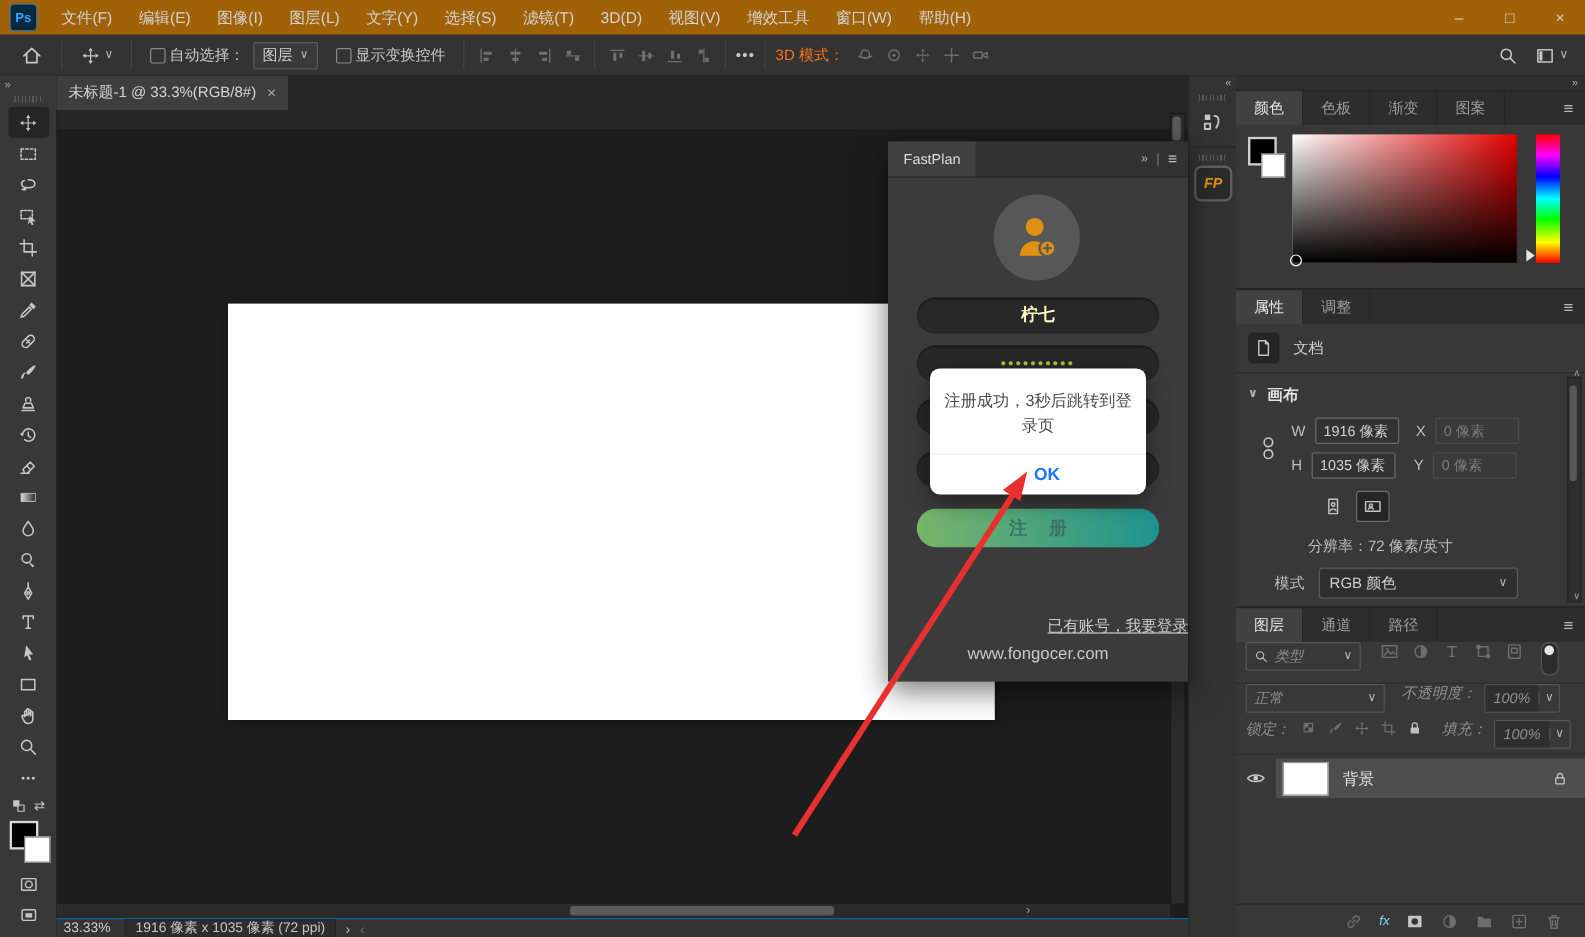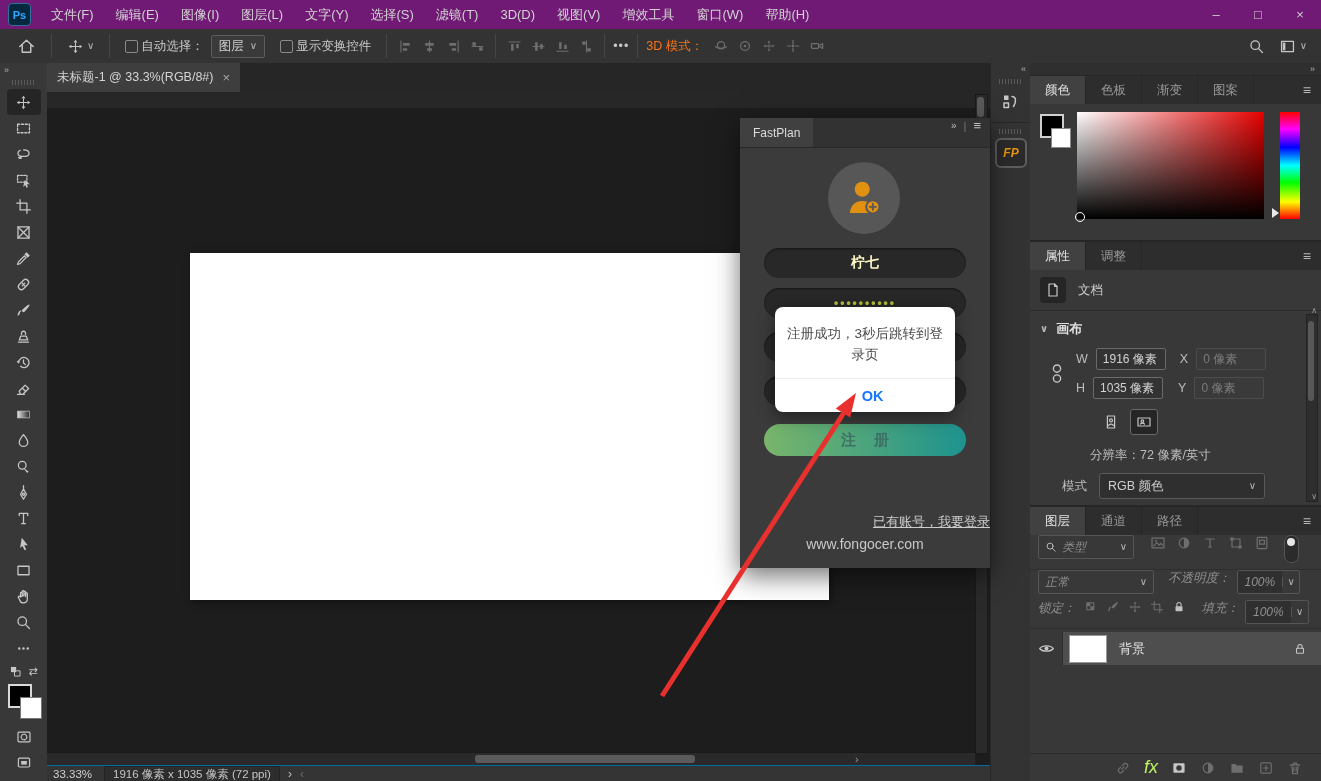--- a/index.html
+++ b/index.html
@@ -6,21 +6,21 @@
   #app{position:relative;width:1321px;height:781px;overflow:hidden;background:#1e1e1e;
        font-family:"Liberation Sans","DejaVu Sans",sans-serif;color:#d6d6d6;font-size:13px;
        -webkit-font-smoothing:antialiased;}
   .abs{position:absolute;}
   .row{display:flex;align-items:center;}
   svg{display:block;}
   .ic{stroke:#c6c6c6;fill:none;stroke-width:1.5;stroke-linecap:round;stroke-linejoin:round;}
   .icf{fill:#c6c6c6;stroke:none;}
   .dim .ic{stroke:#6e6e6e;} .dim .icf{fill:#6e6e6e;}
   
-  .menubar{left:0;top:0;width:1321px;height:29px;background:#701a75;display:flex;align-items:center;border-bottom:1px solid #222;}
+  .menubar{left:0;top:0;width:1321px;height:29px;background:#a16207;display:flex;align-items:center;border-bottom:1px solid #222;}
   .pslogo{width:21px;height:21px;margin:0 9px 0 8px;background:#06293f;border:1px solid #2f6f9b;border-radius:4px;
           color:#31a8ff;font-size:11px;font-weight:bold;display:flex;align-items:center;justify-content:center;}
   .menu-item{padding:0 11px;color:#d2d2d2;font-size:13px;line-height:29px;cursor:default;}
   .wbtns{margin-left:auto;display:flex;}
   .wbtn{width:42px;text-align:center;line-height:29px;color:#cfcfcf;font-size:13px;}
   
   .optionsbar{left:0;top:29px;width:1321px;height:34px;background:#333334;display:flex;align-items:center;border-bottom:1px solid #222;}
   .osep{width:1px;height:24px;background:#454545;margin:0 8px;}
   .obtn{padding:0 7px;display:flex;align-items:center;gap:3px;}
   .checkbox{width:11px;height:11px;border:1px solid #8a8a8a;border-radius:2px;background:transparent;display:inline-block;}
@@ -51,21 +51,21 @@
   .hscroll{position:absolute;left:0px;top:689px;width:928px;height:13px;background:#2a2a2a;border-top:1px solid #1a1a1a;}
   .hthumb{position:absolute;left:428px;top:2px;width:220px;height:8px;background:#5b5b5b;border-radius:3px;}
   .hsarrow{position:absolute;left:808px;top:0px;color:#9a9a9a;font-size:11px;line-height:13px;}
   .statusbar{position:absolute;left:0;top:702px;width:100%;height:16px;background:#343434;border-top:1px solid #0369a1;display:flex;align-items:center;font-size:11.5px;}
   .statzoom{color:#d0d0d0;margin-left:6px;}
   .statinfo{margin-left:12px;background:#2d2d2d;border:1px solid #242424;color:#c6c6c6;padding:0px 8px;line-height:14px;}
   .statchev{color:#bdbdbd;margin-left:8px;font-size:12px;}
   .statchev.dim2{color:#6d6d6d;}
   
   .fastplan{left:740px;top:118px;width:250px;height:450px;background:#3b3b3b;box-shadow:0 8px 24px rgba(0,0,0,.55);z-index:20;}
-  .fp-head{position:absolute;left:0;top:0;width:100%;height:29px;background:#323232;border-bottom:1px solid #272727;display:flex;align-items:flex-start;}
+  .fp-head{position:absolute;left:0;top:0;width:100%;height:29px;background:#323232;border-bottom:1px solid #272727;display:flex;align-items:center;}
   .fp-tab{height:29px;background:#404040;color:#dddddd;font-size:12px;display:flex;align-items:center;padding:0 13px;}
   .fp-headicons{margin-left:auto;display:flex;align-items:center;gap:7px;padding-right:9px;color:#bdbdbd;}
   .avatar{position:absolute;left:88px;top:44px;width:72px;height:72px;border-radius:50%;background:#575757;display:flex;align-items:center;justify-content:center;}
   .fp-field{position:absolute;left:24px;width:202px;height:30px;background:#282828;border-radius:16px;
             display:flex;align-items:center;justify-content:center;box-shadow:inset 0 1px 2px rgba(0,0,0,.5);}
   .fp-field .val{color:#fef9c3;font-size:14px;font-weight:bold;}
   .fp-dots{color:#b7c13a;font-size:12px;letter-spacing:2px;font-weight:bold;}
   .regbtn{position:absolute;left:24px;top:306px;width:202px;height:32px;border-radius:16px;
           background:linear-gradient(90deg,#79b56a,#1d938f);display:flex;align-items:center;justify-content:center;}
   .regbtn span{color:#3e7066;font-size:15px;font-weight:bold;letter-spacing:7px;padding-left:7px;}
@@ -129,21 +129,21 @@
          display:flex;align-items:center;}
   .opval{padding:0 7px;background:#2f2f2f;height:100%;display:flex;align-items:center;}
   .opch{width:16px;text-align:center;border-left:1px solid #555;}
   .layerrow{position:absolute;left:0;top:125px;width:100%;height:33px;display:flex;align-items:center;}
   .eyecell{width:32px;height:100%;display:flex;align-items:center;justify-content:center;border-right:1px solid #2e2e2e;}
   .layersel{flex:1;height:100%;background:#4e4e4e;display:flex;align-items:center;gap:12px;padding-left:6px;}
   .lthumb{width:36px;height:26px;background:#fff;border:1px solid #999;}
   .lname{color:#e2e2e2;font-size:13px;}
   .llock{margin-left:auto;margin-right:14px;}
   .lbottom{position:absolute;left:0;bottom:0;width:100%;height:28px;border-top:1px solid #2a2a2a;display:flex;align-items:center;justify-content:flex-end;gap:13px;padding-right:18px;box-sizing:border-box;}
-  .fxtext{color:#bef264;font-size:18px;font-style:italic;}
+  .fxtext{color:#7dd3fc;font-size:11px;font-style:italic;}
   .arrowsvg{left:0;top:0;z-index:60;pointer-events:none;}
 </style>
 </head>
 <body>
 
 <div id="app">
 
   <div class="menubar abs">
     <div class="pslogo">Ps</div>
     <span class="menu-item">文件(F)</span>

